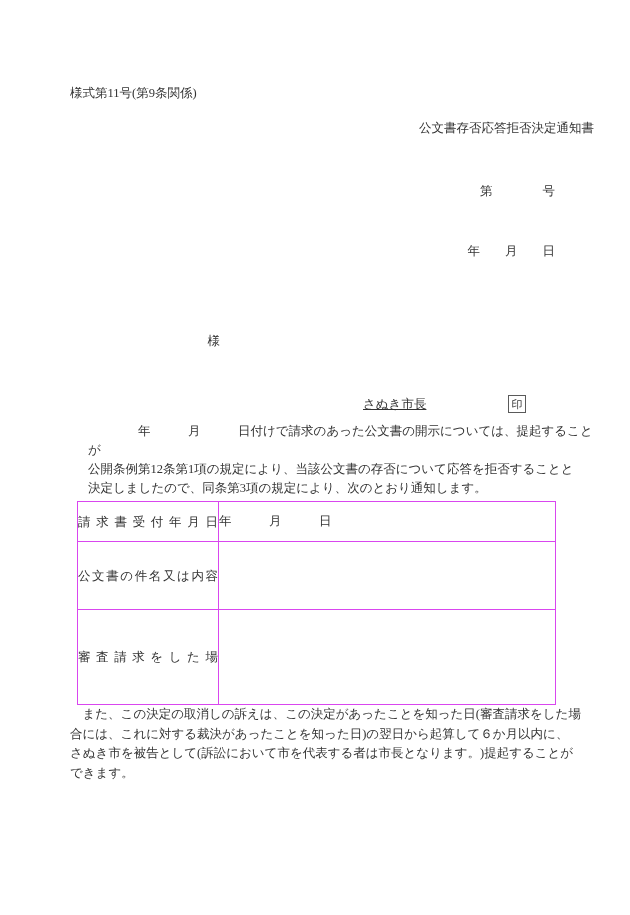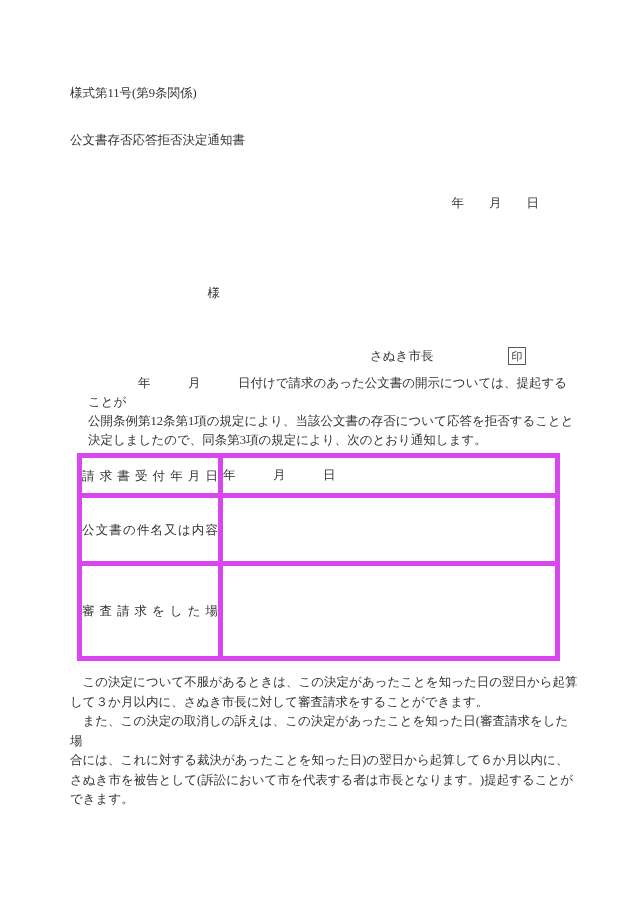--- a/index.html
+++ b/index.html
@@ -9,30 +9,30 @@
   }
   .page {
     position: relative;
     width: 630px;
     height: 915px;
     background: #ffffff;
     color: #333333;
     font-family: "Liberation Serif", "DejaVu Serif", serif;
     font-size: 12.5px;
     box-sizing: border-box;
-    padding: 86px 52px 0 70px;
+    padding: 86px 36px 0 70px;
     overflow: hidden;
   }
   .form-number {
     line-height: 15px;
     white-space: pre;
   }
   .doc-title {
-    margin-top: 32px;
-    text-align: left;
+    margin-top: 20px;
+    text-align: right;
     line-height: 15px;
     white-space: pre;
   }
   .number-date {
     margin-top: 5px;
     text-align: right;
     padding-right: 39px;
     line-height: 20px;
     white-space: pre;
   }
@@ -43,23 +43,24 @@
     white-space: pre;
   }
   .issuer-line {
     position: relative;
     margin-top: 30px;
     height: 18px;
     line-height: 18px;
   }
   .issuer-name {
     position: absolute;
-    left: 300px;
+    left: 293px;
     top: 0;
     white-space: pre;
+    text-decoration: underline;
   }
   .seal-box {
     position: absolute;
     left: 438px;
     top: 0;
     width: 16px;
     height: 16px;
     border: 1px solid #5a5a5a;
     font-size: 11px;
     line-height: 16px;
@@ -74,21 +75,21 @@
     white-space: pre-line;
   }
   table.form-table {
     margin-top: 3px;
     margin-left: 7px;
     border-collapse: collapse;
     table-layout: fixed;
     width: 478px;
   }
   table.form-table td {
-    border: 5px solid #d946ef;
+    border: 1px solid #d946ef;
     box-sizing: border-box;
     vertical-align: middle;
     padding: 0;
   }
   td.label-cell {
     width: 141px;
     padding: 0 6px;
   }
   .justified-label {
     display: block;
@@ -129,20 +130,21 @@
 </head>
 <body>
 
 <div class="page">
 
   <div class="form-number">様式第11号(第9条関係)</div>
 
   <div class="doc-title">公文書存否応答拒否決定通知書</div>
 
   <div class="number-date">
+    <div>第　　　　号</div>
     <div>年　　月　　日</div>
   </div>
 
   <div class="recipient-line">
     <span>様</span>
   </div>
 
   <div class="issuer-line">
     <span class="issuer-name">さぬき市長</span>
     <span class="seal-box">
@@ -171,21 +173,19 @@
       <tr class="row-3">
         <td class="label-cell">
           <span class="justified-label">審査請求をした場</span>
         </td>
         <td class="value-cell"></td>
       </tr>
     </tbody>
   </table>
 
 
-  <div class="notice-paragraph first">　この決定について不服があるときは、この決定があったことを知った日の翌日から起算
-して３か月以内に、さぬき市長に対して審査請求をすることができます。</div>
 
   <div class="notice-paragraph">　また、この決定の取消しの訴えは、この決定があったことを知った日(審査請求をした場
 合には、これに対する裁決があったことを知った日)の翌日から起算して６か月以内に、
 さぬき市を被告として(訴訟において市を代表する者は市長となります。)提起することが
 できます。</div>
 
 </div>
 
 </body></html>

